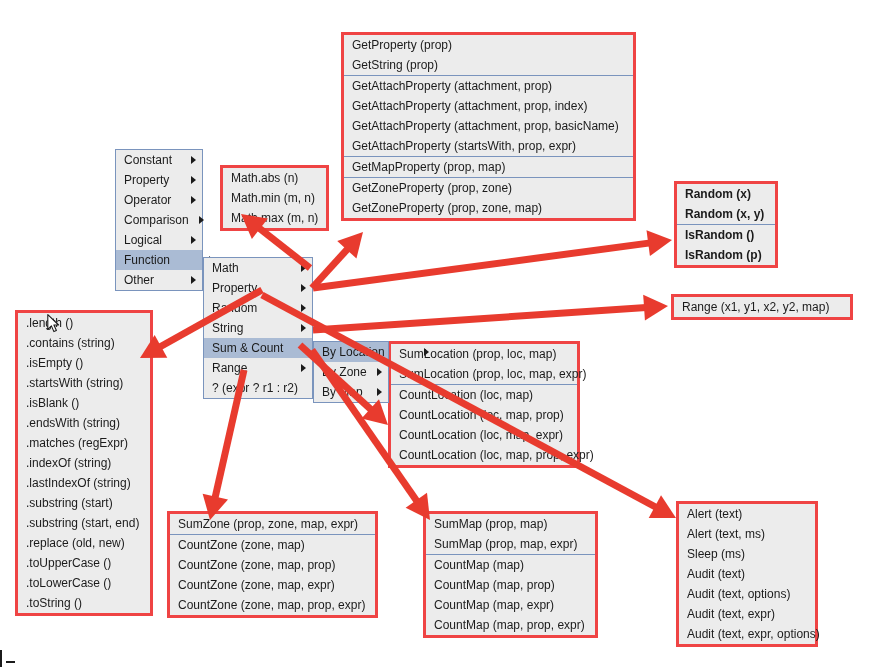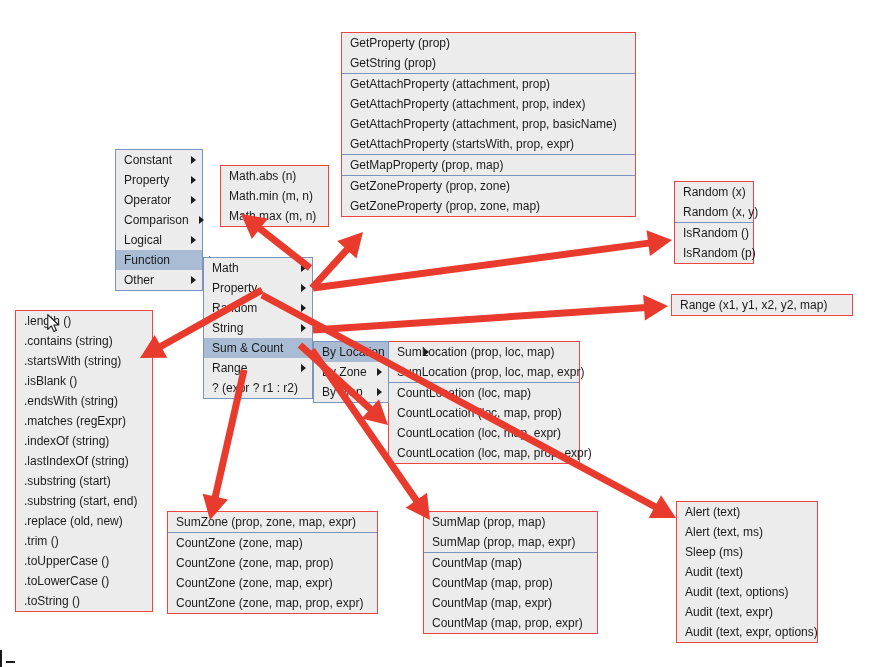--- a/index.html
+++ b/index.html
@@ -6,21 +6,21 @@
   body{
     width:876px;height:667px;position:relative;overflow:hidden;
     background:#ffffff;
     font-family:"Liberation Sans","DejaVu Sans",sans-serif;
     font-size:12px;color:#1b1b1b;
     -webkit-font-smoothing:antialiased;
   }
   .panel{
     position:absolute;
     background:#ececec;
-    border:1px solid #ef4444;
+    border:3px solid #ef4444;
     box-sizing:border-box;
     z-index:5;
   }
   .grp{ border-bottom:1px solid #7a94bd; }
   .grp:last-child{ border-bottom:none; }
   .row{
     height:20px;line-height:20px;
     padding:0 9px 0 8px;
     white-space:nowrap;
     box-sizing:border-box;
@@ -91,51 +91,51 @@
   </div>
 
 <div class="panel" id="mathPanel" style="left:220px;top:165px;width:109px;">
     <div class="grp">
       <div class="row">Math.abs (n)</div>
       <div class="row">Math.min (m, n)</div>
       <div class="row">Math.max (m, n)</div>
     </div>
   </div>
 
-<div class="panel" id="randomPanel" style="left:674px;top:181px;width:80px;">
+<div class="panel" id="randomPanel" style="left:674px;top:181px;width:104px;font-weight:bold;">
     <div class="grp">
       <div class="row">Random (x)</div>
       <div class="row">Random (x, y)</div>
     </div>
     <div class="grp">
       <div class="row">IsRandom ()</div>
       <div class="row">IsRandom (p)</div>
     </div>
   </div>
 
 <div class="panel" id="rangePanel" style="left:671px;top:294px;width:182px;">
     <div class="grp">
       <div class="row">Range (x1, y1, x2, y2, map)</div>
     </div>
   </div>
 
 <div class="panel" id="stringPanel" style="left:15px;top:310px;width:138px;">
     <div class="grp">
       <div class="row">.length ()</div>
       <div class="row">.contains (string)</div>
+      <div class="row">.isEmpty ()</div>
       <div class="row">.startsWith (string)</div>
       <div class="row">.isBlank ()</div>
       <div class="row">.endsWith (string)</div>
       <div class="row">.matches (regExpr)</div>
       <div class="row">.indexOf (string)</div>
       <div class="row">.lastIndexOf (string)</div>
       <div class="row">.substring (start)</div>
       <div class="row">.substring (start, end)</div>
       <div class="row">.replace (old, new)</div>
-      <div class="row">.trim ()</div>
       <div class="row">.toUpperCase ()</div>
       <div class="row">.toLowerCase ()</div>
       <div class="row">.toString ()</div>
     </div>
   </div>
 
 <div class="panel" id="locationPanel" style="left:388px;top:341px;width:192px;">
     <div class="grp">
       <div class="row">SumLocation (prop, loc, map)</div>
       <div class="row">SumLocation (prop, loc, map, expr)</div>

